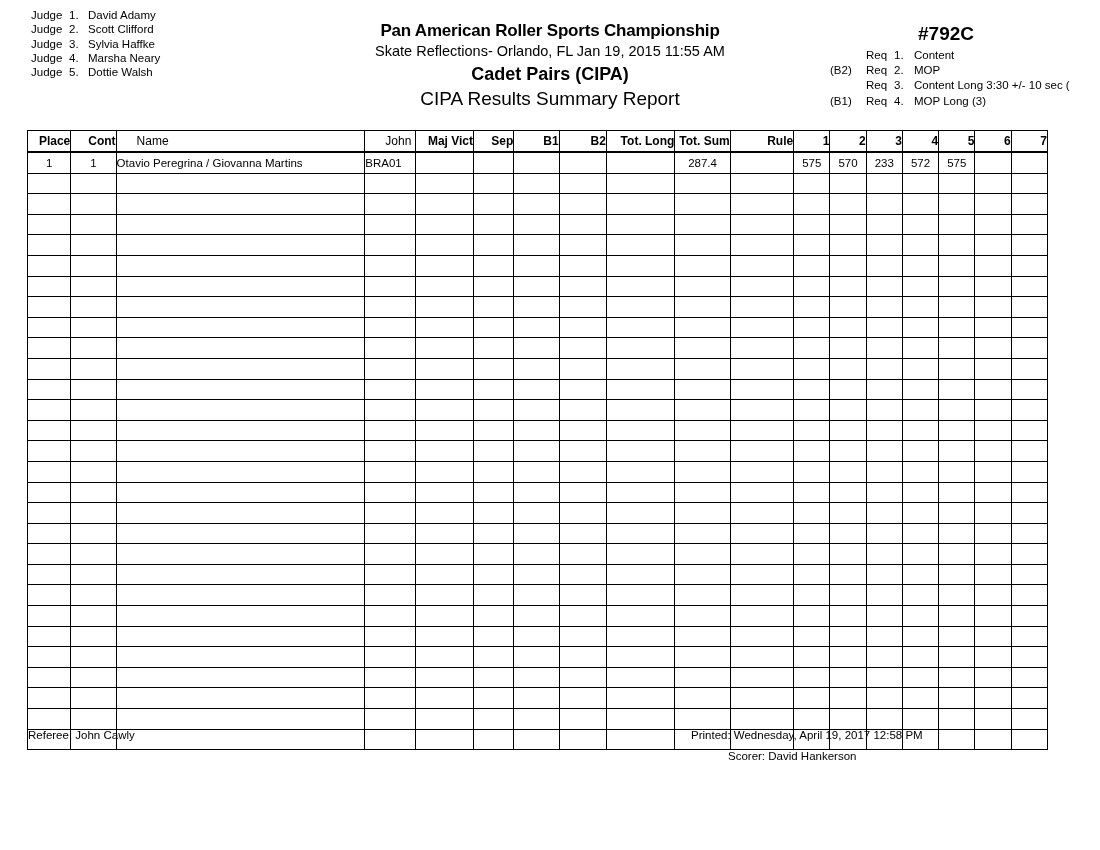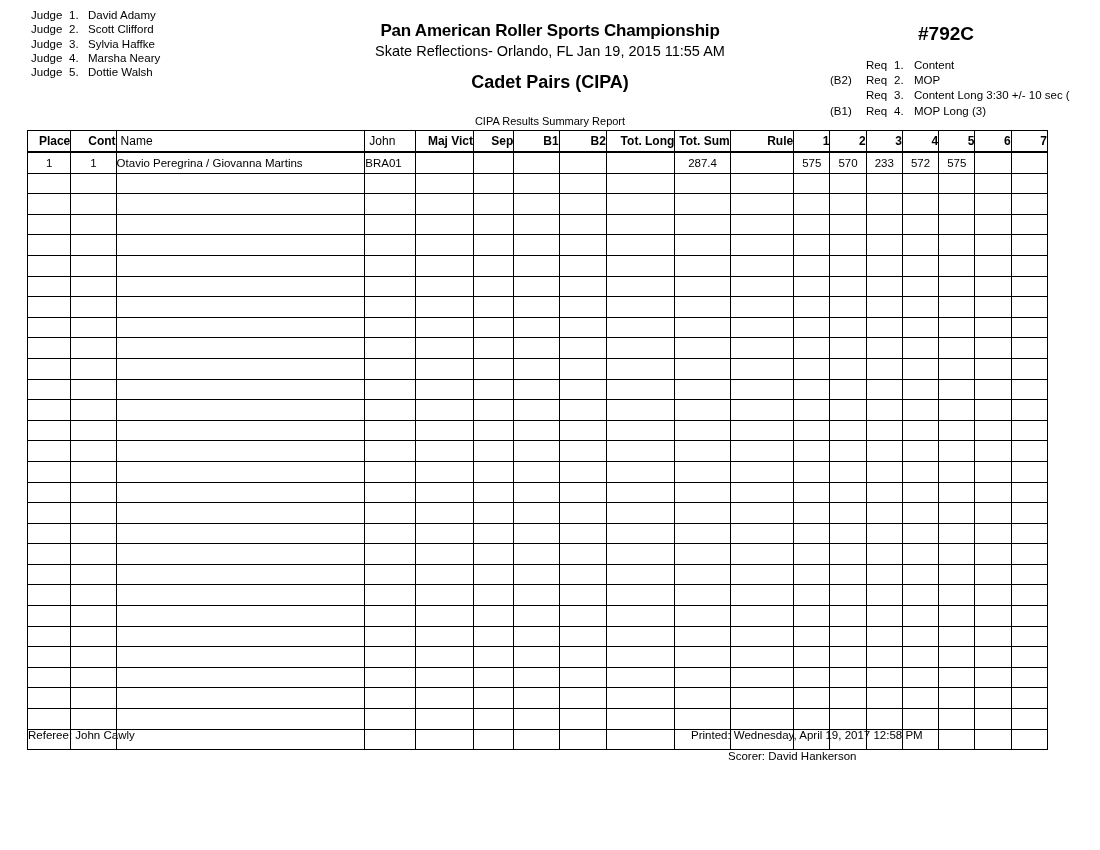--- a/index.html
+++ b/index.html
@@ -47,44 +47,44 @@
     letter-spacing: -0.2px;
   }
   #venue-line {
     font-size: 14.5px;
     line-height: 20px;
   }
   #division-title {
     font-size: 18px;
     font-weight: bold;
     line-height: 25px;
-    margin-top: 9px;
+    margin-top: 1px;
   }
   #report-subtitle {
-    font-size: 11px;
+    font-size: 19px;
     line-height: 20px;
-    margin-top: 16px;
+    margin-top: 2px;
   }
 
   
   #eventnum-block {
     position: absolute;
     left: 830px;
     top: 22px;
     width: 270px;
   }
   #event-number {
     font-size: 19px;
     font-weight: bold;
     text-align: center;
     width: 232px;
     line-height: 24px;
   }
   #req-list {
-    margin-top: 12px;
+    margin-top: 2px;
     width: 270px;
     overflow: hidden;
   }
   .req-line {
     font-size: 11.5px;
     line-height: 15.2px;
     white-space: nowrap;
   }
   .req-line .bcode {
     display: inline-block;
@@ -109,21 +109,21 @@
     font-weight: normal;
     font-size: 11.5px;
     height: 19.6px;
     overflow: hidden;
     white-space: nowrap;
   }
   #results-table thead th {
     height: 20px;
     border-bottom: 2px solid #000000;
     text-align: left;
-    padding-left: 4px;
+    padding-left: 20px;
     font-size: 12px;
   }
   #results-table thead th.ctr {
     text-align: right;
     padding-left: 0;
     font-weight: bold;
   }
   td.ctr { text-align: center; }
   td.lft { text-align: left; padding-left: 5px; }
 

